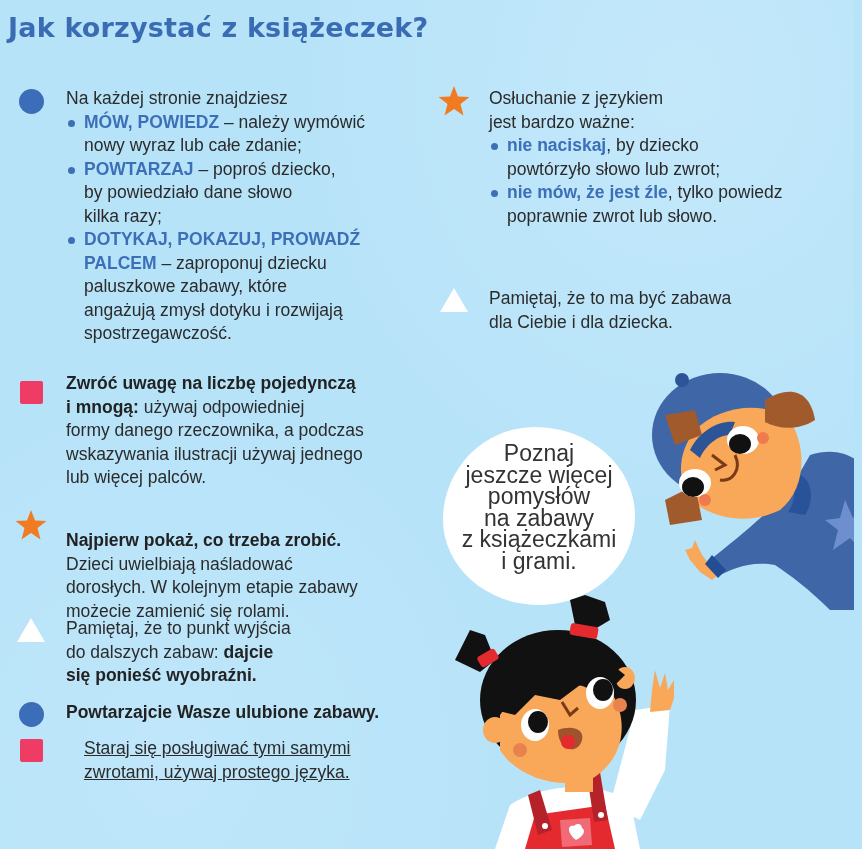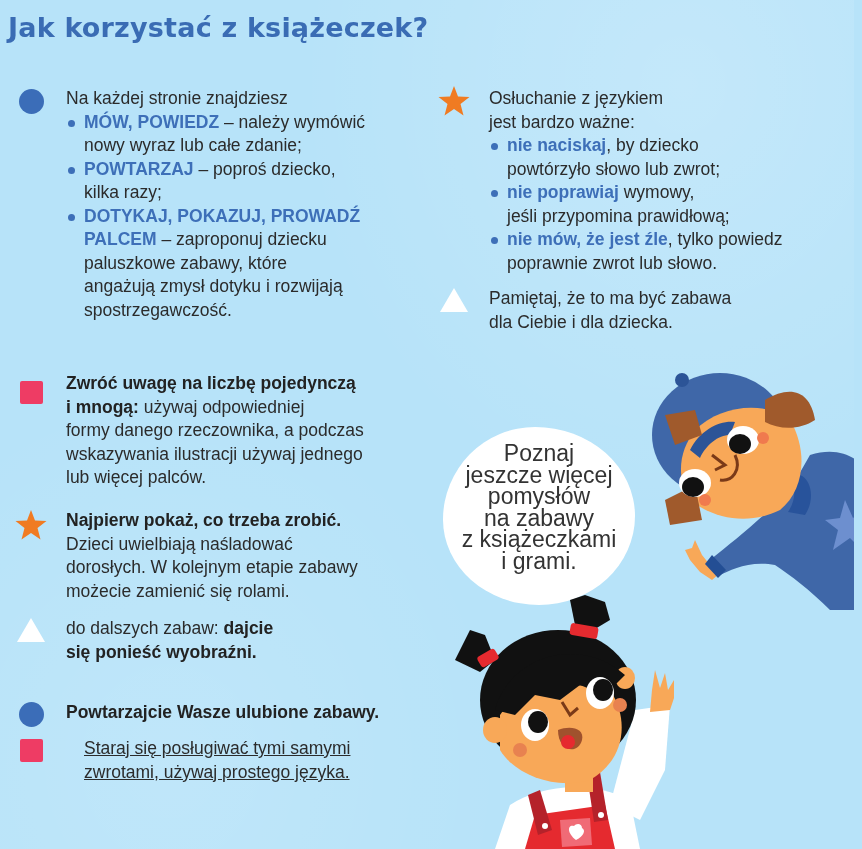--- a/index.html
+++ b/index.html
@@ -55,20 +55,21 @@
   <div class="item" style="left:0;top:0;">
     <div class="shape circle" style="left:19px;top:89px;"></div>
     <div class="txt" style="left:66px;top:87px;">
       <span class="line">Na każdej stronie znajdziesz</span>
       <span class="sub">
         <span class="kw">MÓW, POWIEDZ</span><span> – należy wymówić</span>
         <span class="cont">nowy wyraz lub całe zdanie;</span>
       </span>
       <span class="sub">
         <span class="kw">POWTARZAJ</span><span> – poproś dziecko,</span>
+        <span class="cont">by powiedziało dane słowo</span>
         <span class="cont">kilka razy;</span>
       </span>
       <span class="sub">
         <span class="kw cont">DOTYKAJ, POKAZUJ, PROWADŹ</span>
         <span class="kw">PALCEM</span><span> – zaproponuj dziecku</span>
         <span class="cont">paluszkowe zabawy, które</span>
         <span class="cont">angażują zmysł dotyku i rozwijają</span>
         <span class="cont">spostrzegawczość.</span>
       </span>
     </div>
@@ -84,31 +85,32 @@
       <span class="line">lub więcej palców.</span>
     </div>
   </div>
 
   <div class="item" style="left:0;top:0;">
     <div class="shape star" style="left:15px;top:510px;">
       <svg width="32" height="30" viewBox="0 0 32 30">
           <polygon points="16,0 20,10.5 31.5,11 22.5,18 25.5,29.5 16,23 6.5,29.5 9.5,18 0.5,11 12,10.5" fill="#f07b22"></polygon>
         </svg>
     </div>
-    <div class="txt" style="left:66px;top:509px;">
+    <div class="txt" style="left:66px;top:529px;">
       <span class="line b">Najpierw pokaż, co trzeba zrobić.</span>
       <span class="line">Dzieci uwielbiają naśladować</span>
       <span class="line">dorosłych. W kolejnym etapie zabawy</span>
       <span class="line">możecie zamienić się rolami.</span>
     </div>
   </div>
 
   <div class="item" style="left:0;top:0;">
     <div class="shape tri" style="left:17px;top:618px;"></div>
     <div class="txt" style="left:66px;top:617px;">
+      <span class="line">Pamiętaj, że to punkt wyjścia</span>
       <span class="line"><span>do dalszych zabaw: </span><span class="b">dajcie</span></span>
       <span class="line b">się ponieść wyobraźni.</span>
     </div>
   </div>
 
   <div class="item" style="left:0;top:0;">
     <div class="shape circle" style="left:19px;top:702px;"></div>
     <div class="txt" style="left:66px;top:701px;">
       <span class="line b">Powtarzajcie Wasze ulubione zabawy.</span>
     </div>
@@ -127,24 +129,20 @@
       <svg width="32" height="30" viewBox="0 0 32 30">
           <polygon points="16,0 20,10.5 31.5,11 22.5,18 25.5,29.5 16,23 6.5,29.5 9.5,18 0.5,11 12,10.5" fill="#f07b22"></polygon>
         </svg>
     </div>
     <div class="txt" style="left:489px;top:87px;">
       <span class="line">Osłuchanie z językiem</span>
       <span class="line">jest bardzo ważne:</span>
       <span class="sub">
         <span class="kw">nie naciskaj</span><span>, by dziecko</span>
         <span class="cont">powtórzyło słowo lub zwrot;</span>
-      </span>
-      <span class="sub">
-        <span class="kw">nie poprawiaj</span><span> wymowy,</span>
-        <span class="cont">jeśli przypomina prawidłową;</span>
       </span>
       <span class="sub">
         <span class="kw">nie mów, że jest źle</span><span>, tylko powiedz</span>
         <span class="cont">poprawnie zwrot lub słowo.</span>
       </span>
     </div>
   </div>
 
   <div class="item" style="left:0;top:0;">
     <div class="shape tri" style="left:440px;top:288px;"></div>

